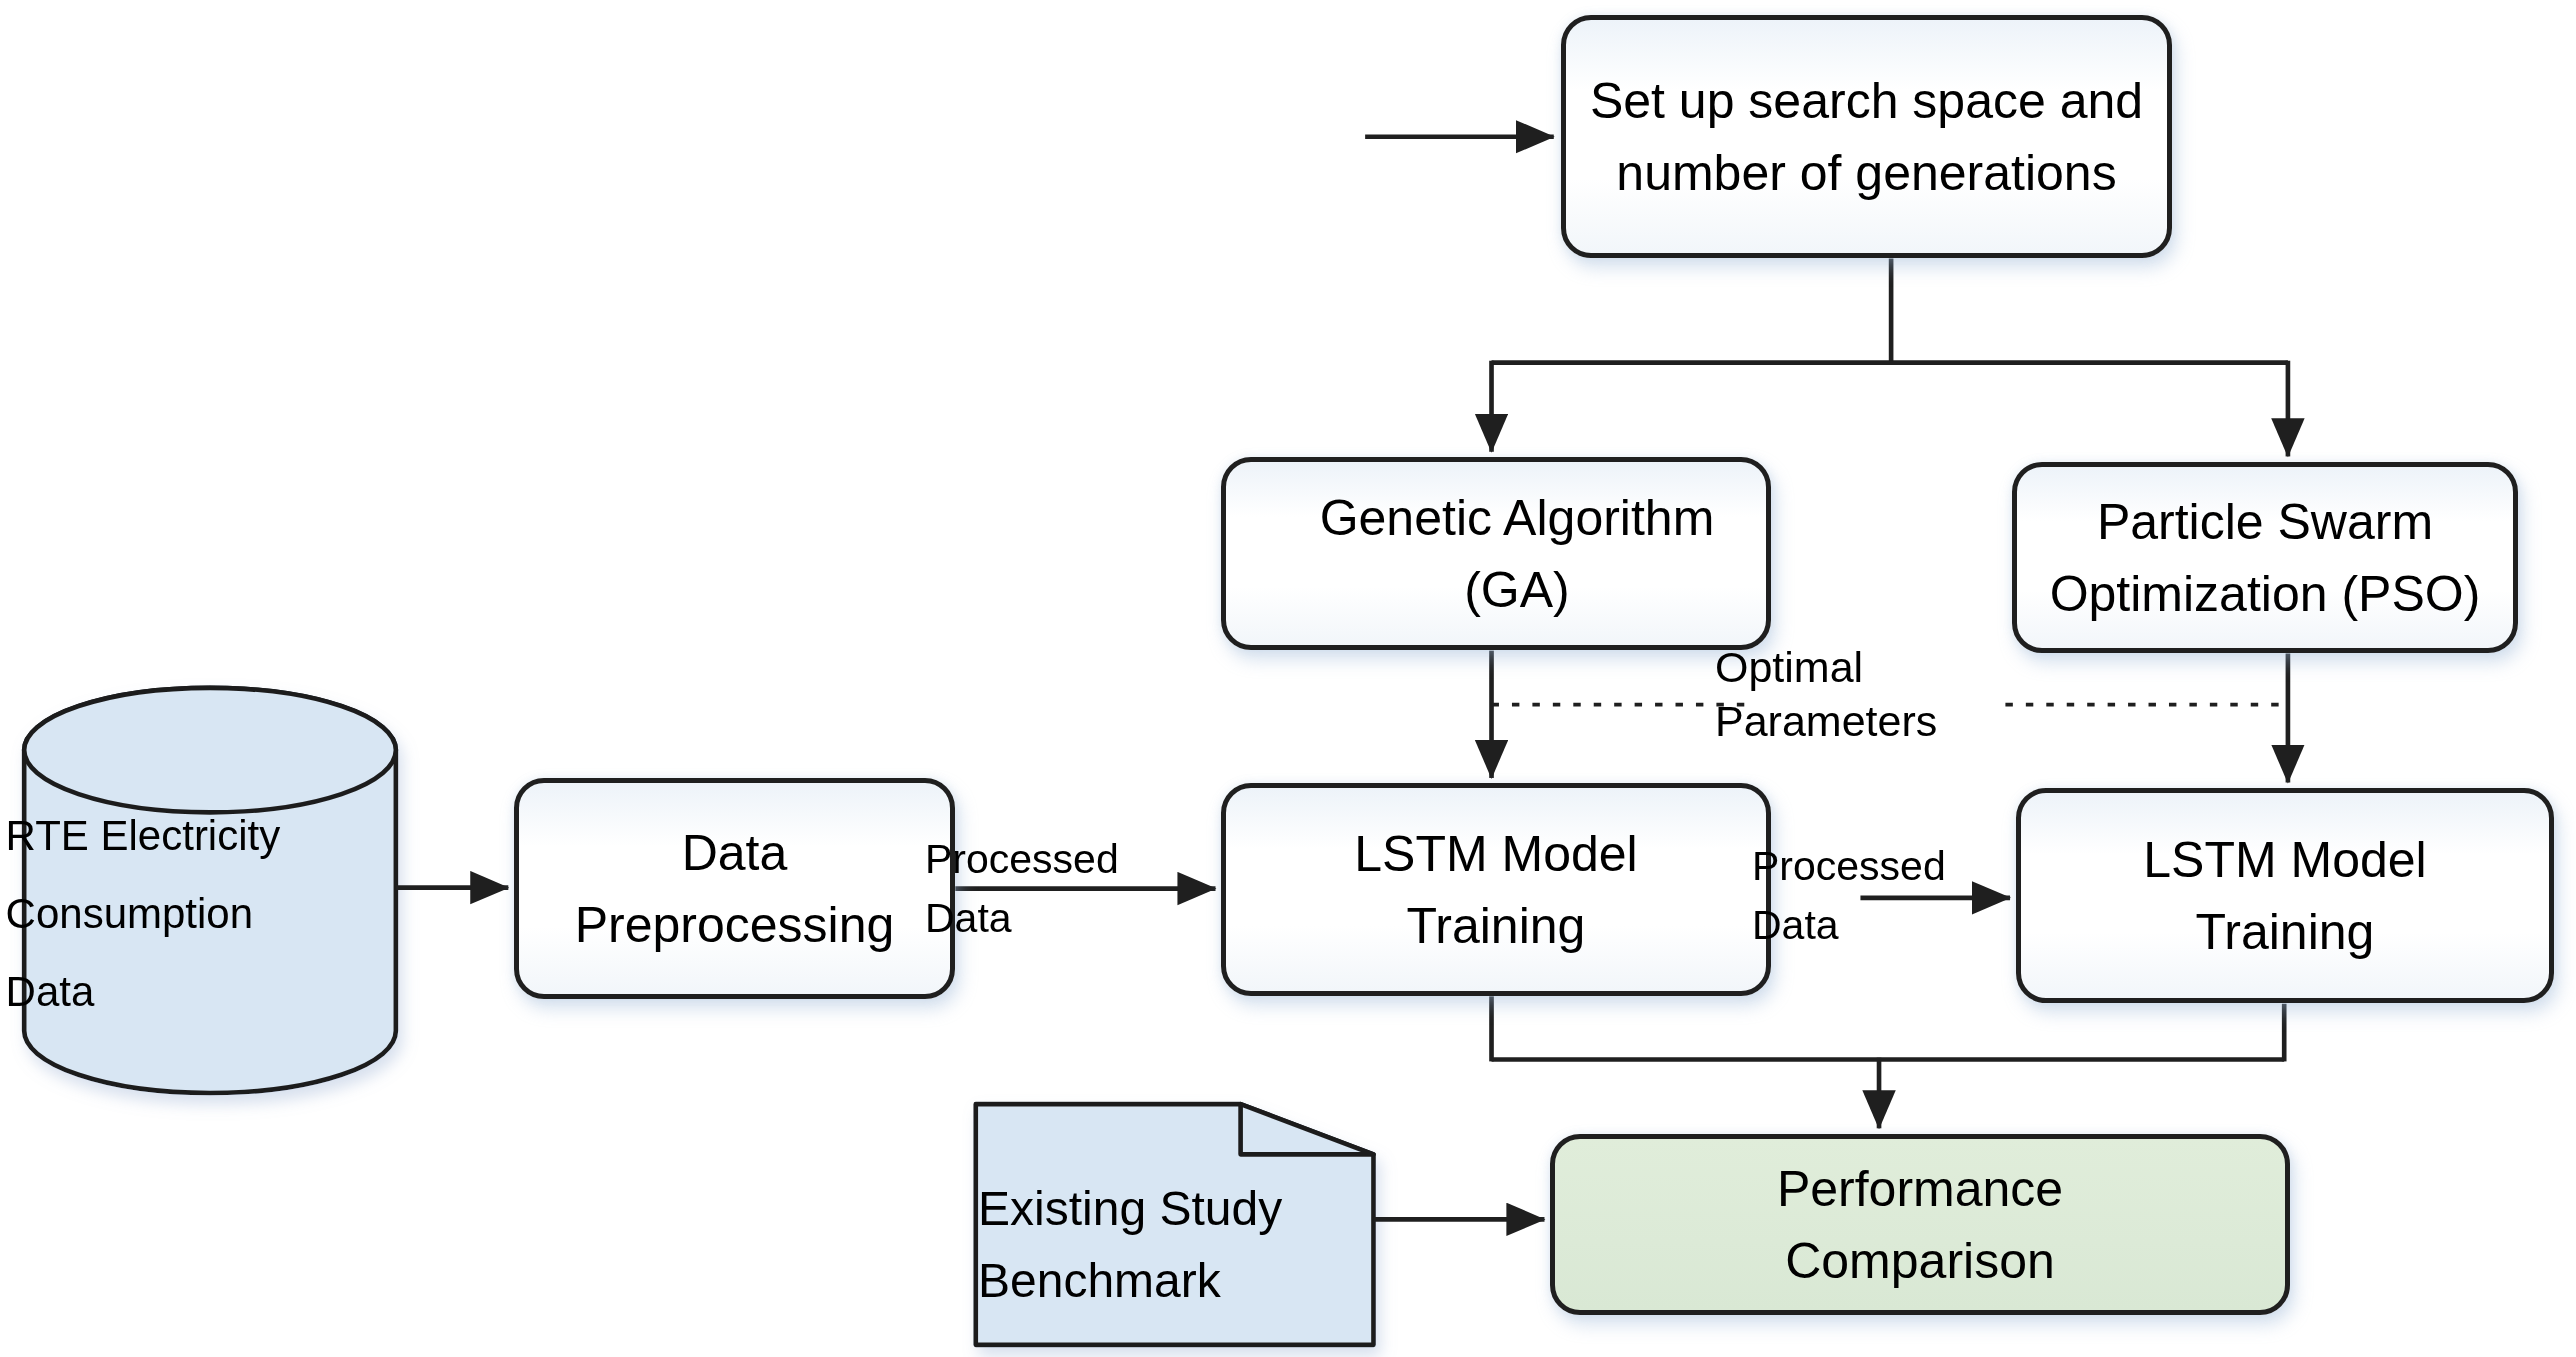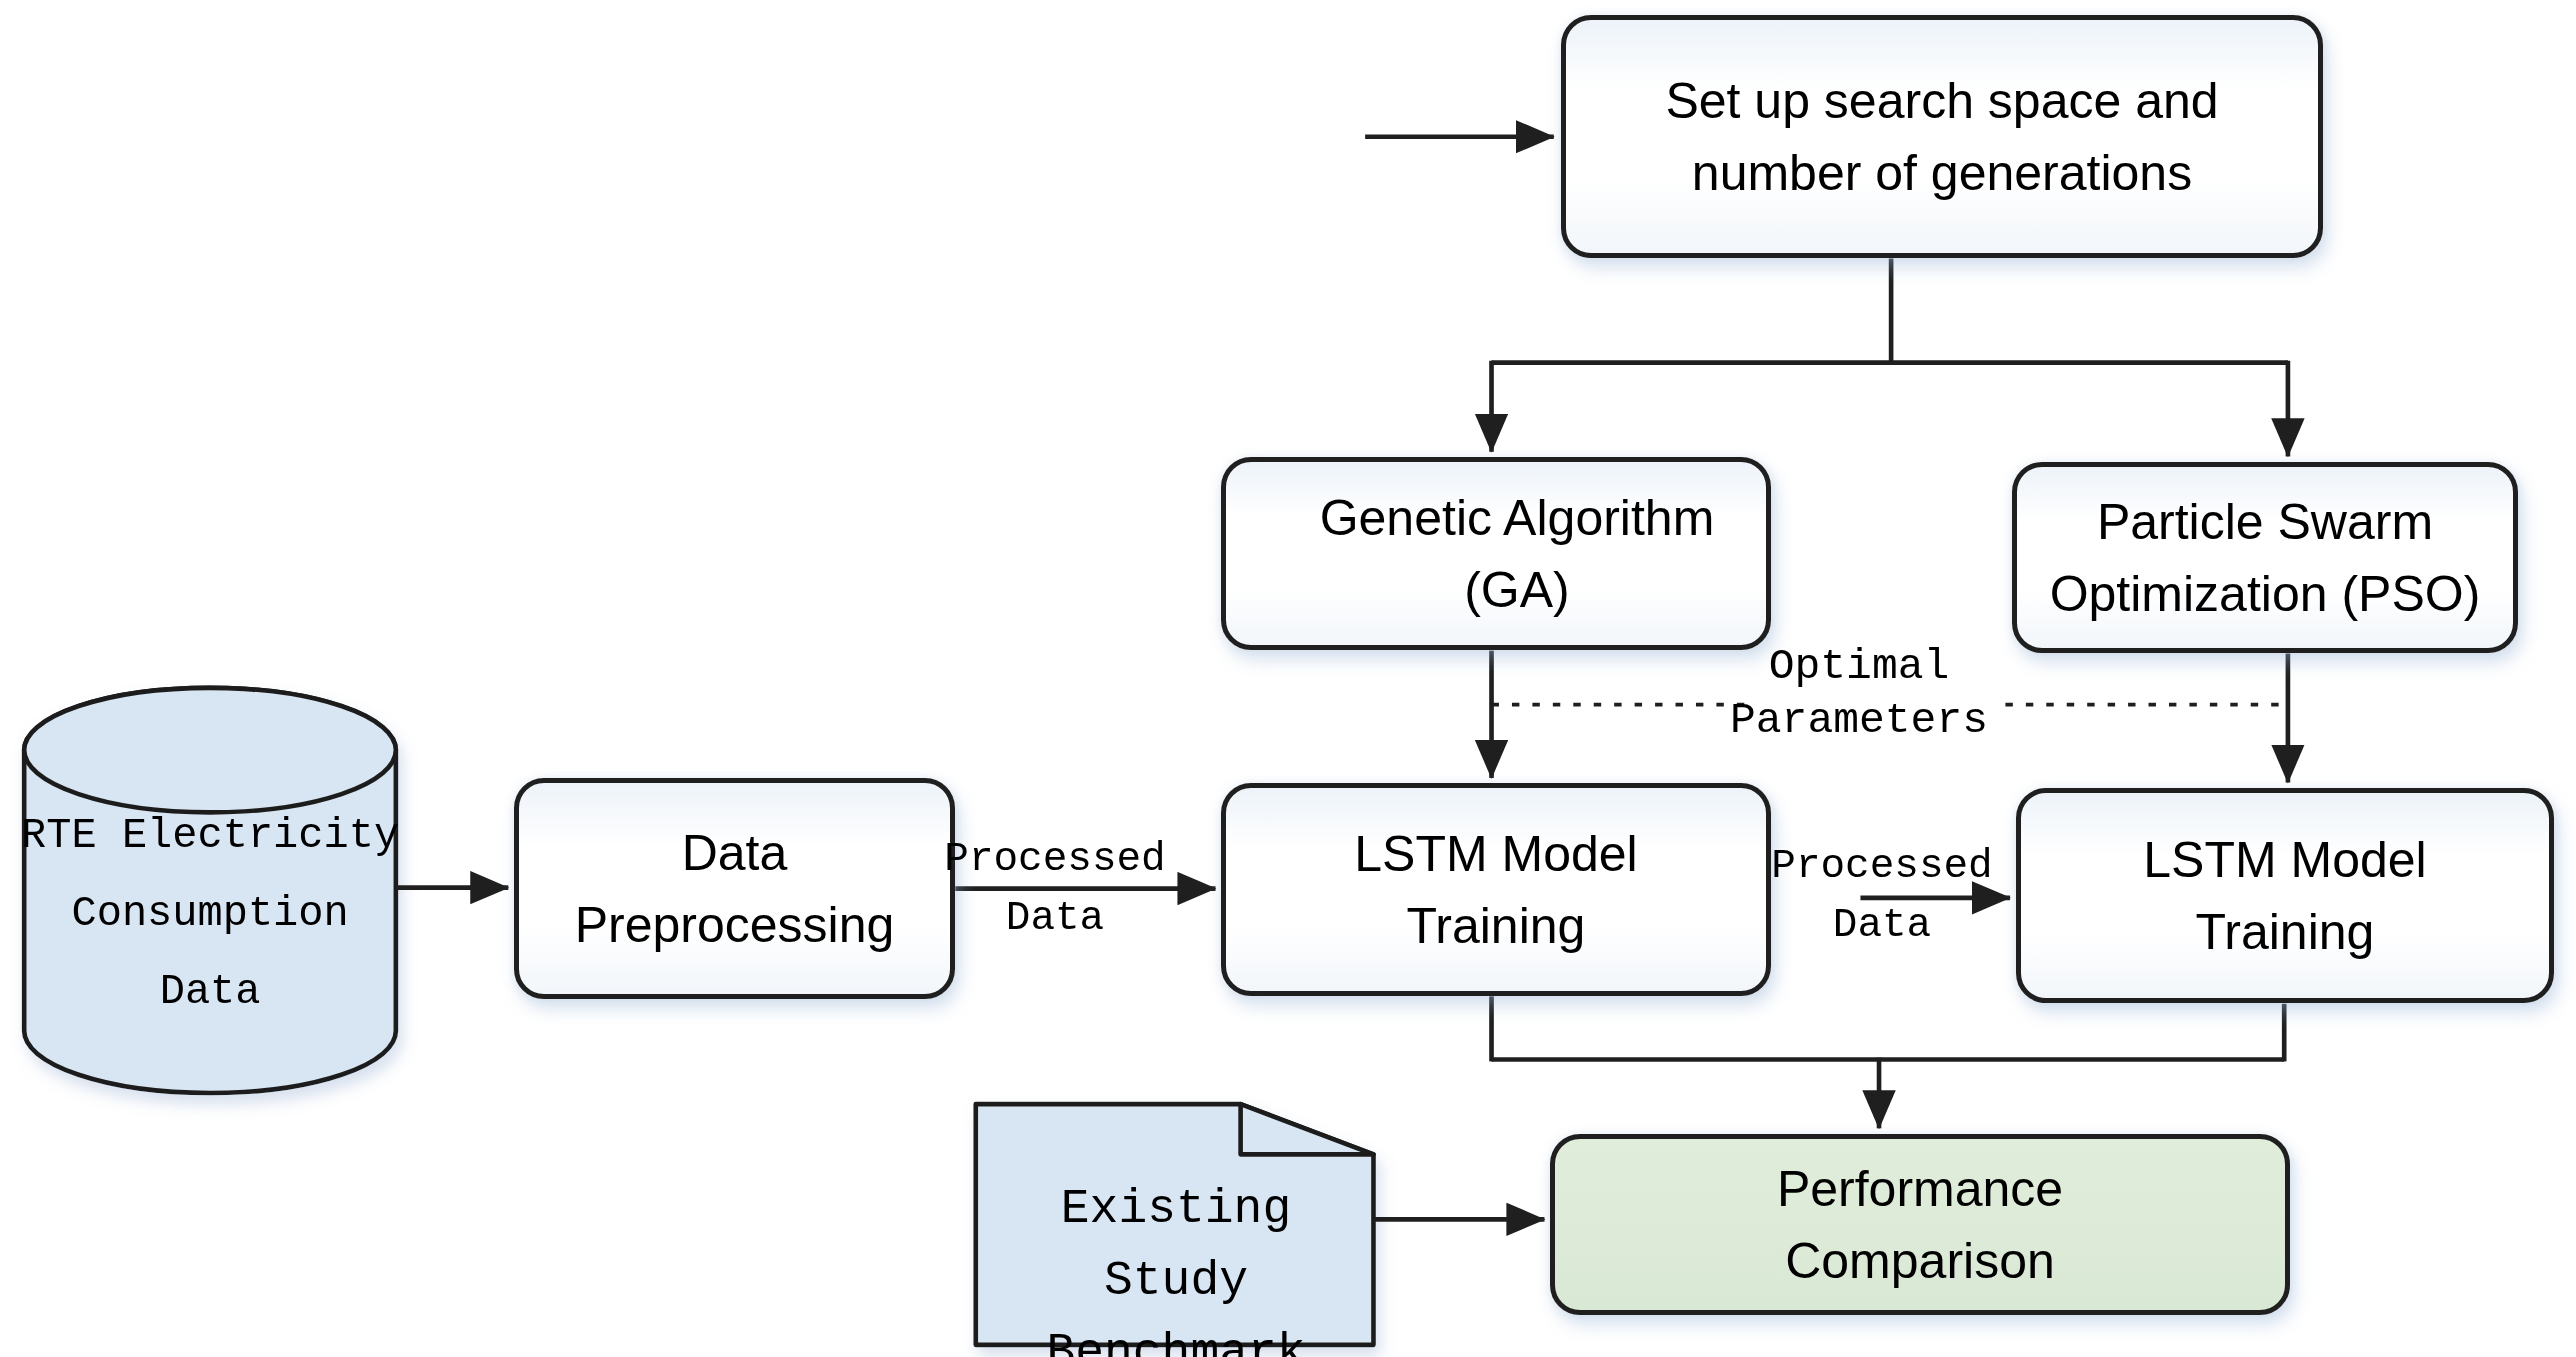--- a/index.html
+++ b/index.html
@@ -25,32 +25,31 @@
     font-size: 50px;
     line-height: 72px;
     white-space: pre-line;
     background: linear-gradient(180deg, #edf3f9 0%, #ffffff 30%, #ffffff 68%, #f2f6fa 100%);
     box-shadow: 4.6px 9.3px 16.7px rgba(150, 178, 212, 0.38), 0 0 9.3px rgba(165, 190, 220, 0.22);
   }
   .node.green {
     background: linear-gradient(180deg, #e0edda 0%, #dcead7 60%, #d9e8d4 100%);
   }
   .n-solution     { left:  779px; top:   18.6px; width: 587px; height: 236px; }
-  .n-setup        { left: 1561px; top:   15px; width: 762px; height: 243px; }
+  .n-setup        { left: 1561px; top:   15px; width: 611px; height: 243px; }
   .n-ga           { left: 1221px; top:  457px; width: 550px; height: 193px; padding-left: 42px; }
   .n-pso          { left: 2012px; top:  462px; width: 506px; height: 191px; }
   .n-lstm-left    { left: 1221px; top:  783px; width: 550px; height: 213px; }
   .n-lstm-right   { left: 2016px; top:  788px; width: 538px; height: 215px; }
   .n-preprocessing{ left:  514px; top:  778px; width: 441px; height: 221px; }
   .n-performance  { left: 1550px; top: 1134px; width: 740px; height: 181px; }
   .shape-label, .edge-label {
     position: absolute;
-    text-align: center;
+    text-align: left;
     white-space: pre-line;
-    font-family: Liberation Mono, monospace;
   }
   .lbl-cylinder        { left:    5.6px; top:  797px; width: 409px; font-size: 42px; line-height: 78px; }
   .lbl-document        { left: 978px; top: 1173px; width: 396px; font-size: 48px; line-height: 72px; }
   .lbl-optimal         { left: 1715px; top:  640px; width: 288px; font-size: 43px; line-height: 54px; }
   .lbl-processed-left  { left:  925px; top:  830px; width: 260px; font-size: 41px; line-height: 59px; }
   .lbl-processed-right { left: 1752px; top:  837px; width: 260px; font-size: 41px; line-height: 59px; }
 </style>
 </head>
 <body>
 

